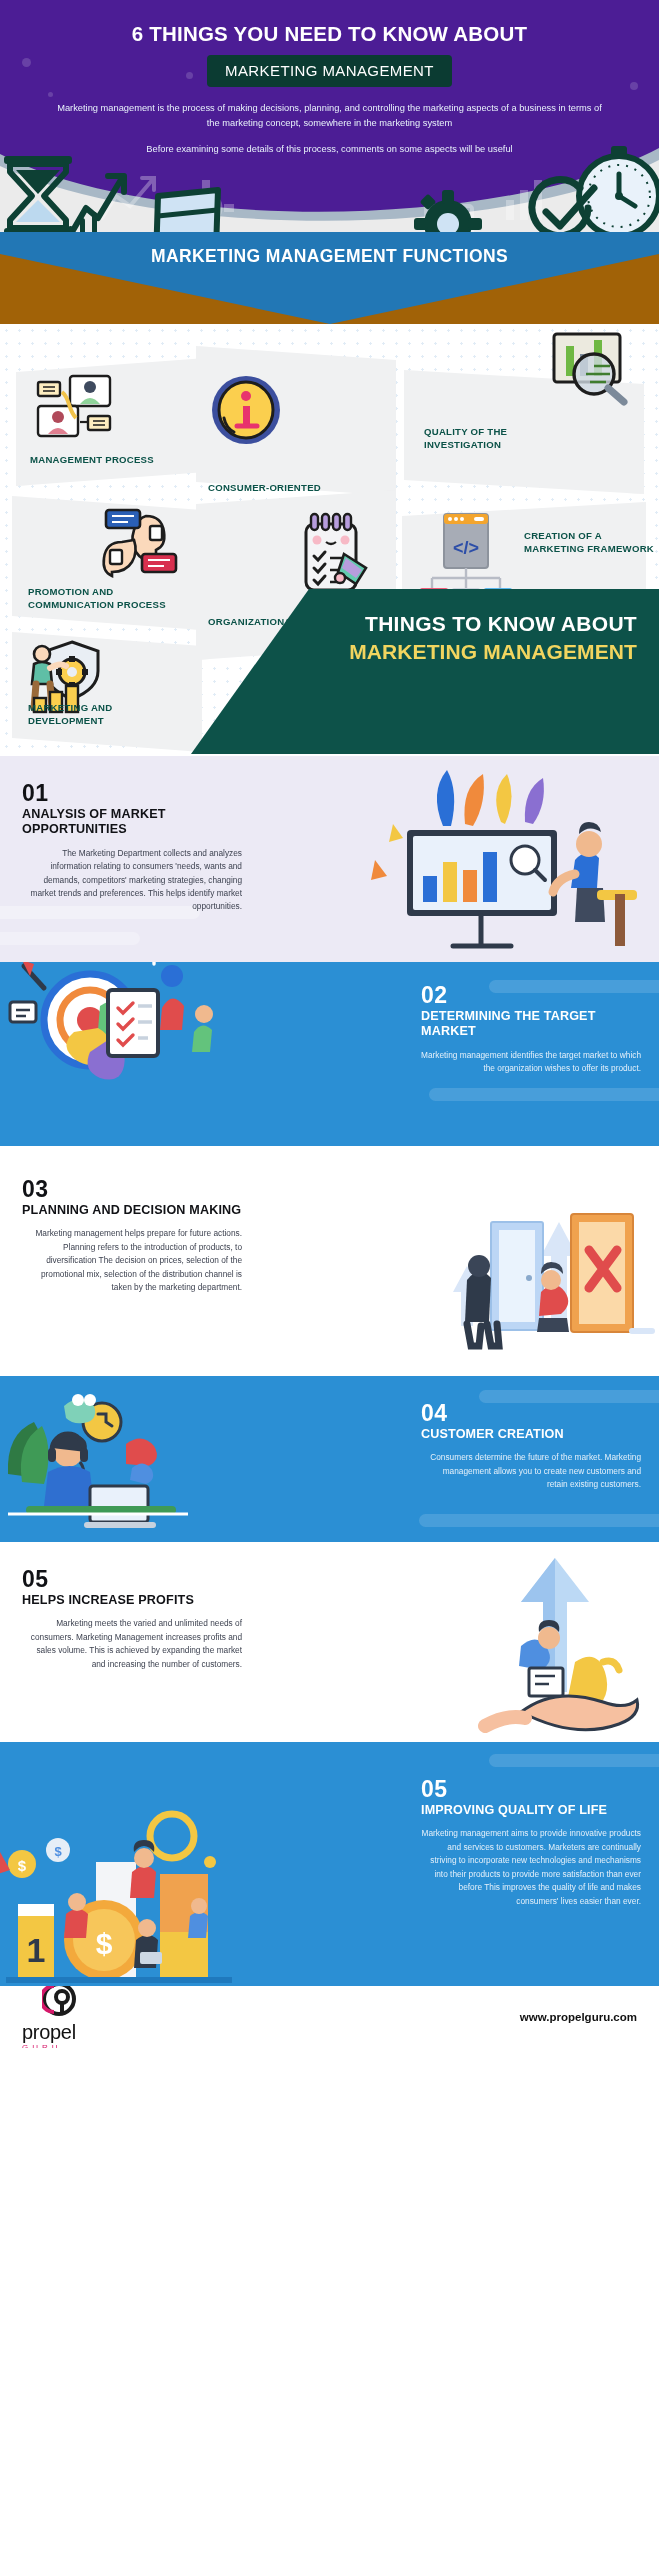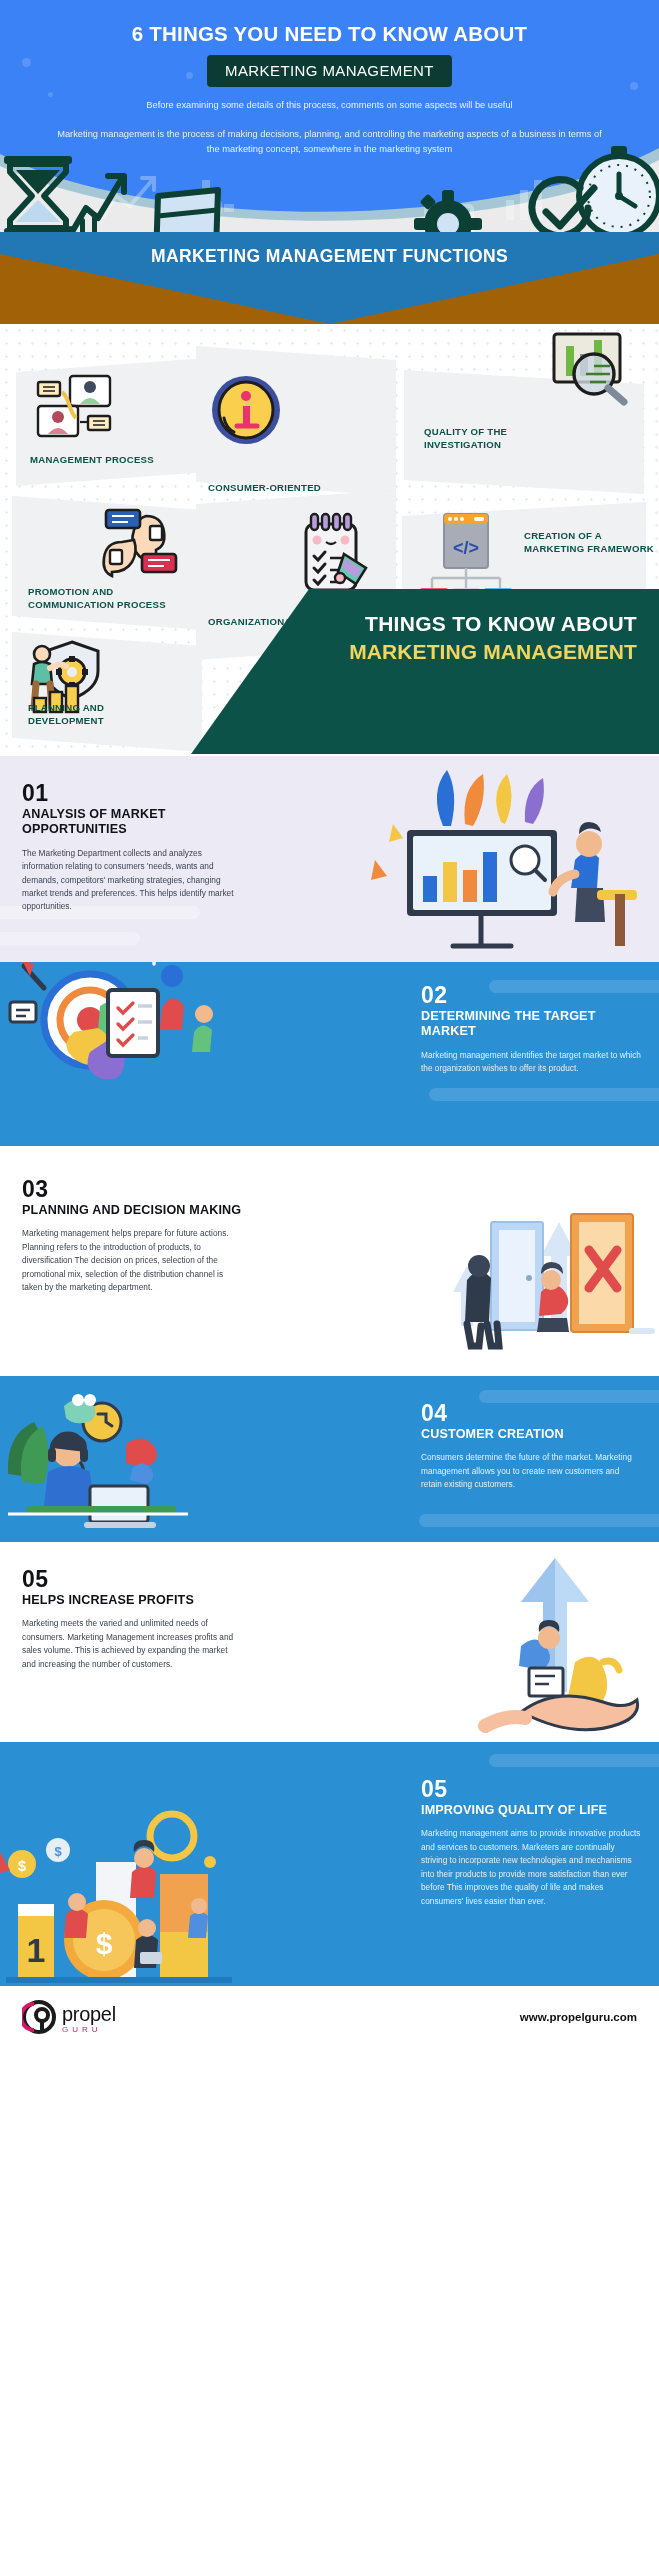--- a/index.html
+++ b/index.html
@@ -8,21 +8,21 @@
     font-family:"Liberation Sans", sans-serif;
     background:#ffffff;
     width:659px;
     overflow-x:hidden;
   }
   .page { width:659px; position:relative; }
 
   
   .hero {
     position:relative;
-    background:#3b82f6;
+    background:#4c1d95;
     padding:22px 30px 16px 30px;
     height:232px;
     overflow:hidden;
   }
   .hero-title {
     color:#ffffff;
     font-size:20.5px;
     font-weight:bold;
     letter-spacing:0.2px;
     text-align:center;
@@ -122,57 +122,57 @@
   .sec-blu { background:#2b8fd4; }
   .sec-wht { background:#ffffff; }
 
   .sec-inner { position:relative; z-index:3; display:flex; }
   .txtcol { width:260px; padding:26px 18px 20px 22px; }
   .txtcol.right { margin-left:auto; }
   .imgcol { flex:1; position:relative; }
 
   .num { font-size:23px; font-weight:bold; line-height:1; letter-spacing:.5px; }
   .sub { font-size:12.6px; font-weight:bold; line-height:1.22; margin-top:2px; letter-spacing:.15px; }
-  .body { font-size:8.3px; line-height:1.62; margin-top:9px; }
+  .body { font-size:8.3px; line-height:1.62; margin-top:9px;text-align:right; }
 
   .dark .num, .dark .sub { color:#111216; }
   .dark .body { color:#3d4250; }
   .light .num, .light .sub { color:#ffffff; }
   .light .body { color:#e4f0fa; }
 
   .stripe { position:absolute; background:rgba(255,255,255,.14); z-index:1; height:13px; border-radius:7px;}
   .stripe-d { position:absolute; background:rgba(255,255,255,.55); z-index:1; height:13px; border-radius:7px;}
 
   
   .footer {
     background:#ffffff; height:62px;
     display:flex; align-items:center; justify-content:space-between;
     padding:0 22px;
   }
-  .logo-wrap { display:flex; align-items:flex-end; gap:6px; }
+  .logo-wrap { display:flex; align-items:flex-end; gap:6px;flex-direction:column; }
   .logo-txt { line-height:1; }
   .logo-main { font-size:20px; color:#111; letter-spacing:-.3px; }
   .logo-sub { font-size:8px; color:#d6186a; letter-spacing:4px; margin-top:2px; }
   .site { font-size:11.5px; font-weight:bold; color:#111; }
 </style>
 </head>
 <body>
 
 <div class="page">
 
   <section class="hero">
     <div class="bub" style="left:22px;top:58px;width:9px;height:9px;"></div>
     <div class="bub" style="left:48px;top:92px;width:5px;height:5px;"></div>
     <div class="bub" style="left:186px;top:72px;width:7px;height:7px;"></div>
     <div class="bub" style="left:630px;top:82px;width:8px;height:8px;"></div>
 
     <h1 class="hero-title">6 THINGS YOU NEED TO KNOW ABOUT</h1>
     <div class="hero-badge">MARKETING MANAGEMENT</div>
+    <p class="hero-p">Marketing management is the process of making decisions, planning, and controlling the marketing aspects of a business in terms of the marketing concept, somewhere in the marketing system</p>
     <p class="hero-p hero-p2">Before examining some details of this process, comments on some aspects will be useful</p>
-    <p class="hero-p">Marketing management is the process of making decisions, planning, and controlling the marketing aspects of a business in terms of the marketing concept, somewhere in the marketing system</p>
 
     <svg class="hero-ic" style="left:-6px;top:150px;" width="92" height="92" viewBox="0 0 92 92">
       <path d="M16 14 h56 v8 l-22 24 22 24 v8 h-56 v-8 l22-24 -22-24z" fill="none" stroke="#0d4034" stroke-width="6" stroke-linejoin="round"></path>
       <path d="M22 20 h44 l-22 24z" fill="#0d4034"></path>
       <path d="M22 72 h44 l-22-22z" fill="#bcd9ef"></path>
       <rect x="10" y="6" width="68" height="8" rx="3" fill="#0d4034"></rect>
       <rect x="10" y="78" width="68" height="8" rx="3" fill="#0d4034"></rect>
     </svg>
 
     <svg class="hero-ic" style="right:-12px;top:140px;" width="104" height="104" viewBox="0 0 104 104">
@@ -368,21 +368,21 @@
             <rect x="54" y="29" width="6" height="6"></rect>
           </g>
         <circle cx="14" cy="14" r="8" fill="#fbd9bb" stroke="#1d1d1d" stroke-width="2.6"></circle>
         <path d="M6 24 q8-4 16 0 l2 20 h-20z" fill="#5fbfa6" stroke="#1d1d1d" stroke-width="2.6"></path>
         <path d="M22 28 q10-6 16-2" stroke="#fbd9bb" stroke-width="6" fill="none" stroke-linecap="round"></path>
         <path d="M8 44 l-2 24 M22 44 l2 24" stroke="#9a6a3a" stroke-width="7" stroke-linecap="round"></path>
         <rect x="6" y="58" width="12" height="14" fill="#fbcf4e" stroke="#1d1d1d" stroke-width="2.4"></rect>
         <rect x="22" y="52" width="12" height="20" fill="#fbcf4e" stroke="#1d1d1d" stroke-width="2.4"></rect>
         <rect x="38" y="46" width="12" height="26" fill="#fbcf4e" stroke="#1d1d1d" stroke-width="2.4"></rect>
       </svg>
-      <div class="fn-label" style="left:28px;top:378px;width:150px;">PLANNING AND DEVELOPMENT</div>
+      <div class="fn-label" style="left:28px;top:378px;width:150px;">MARKETING AND DEVELOPMENT</div>
 
       <div class="banner">
         <div class="l1">THINGS TO KNOW ABOUT</div>
         <div class="l2">MARKETING MANAGEMENT</div>
       </div>
     </div>
   </section>
 
   <section class="sec sec-lav" style="height:206px;">
     <div class="stripe-d" style="left:-30px;top:150px;width:230px;opacity:.6;"></div>

